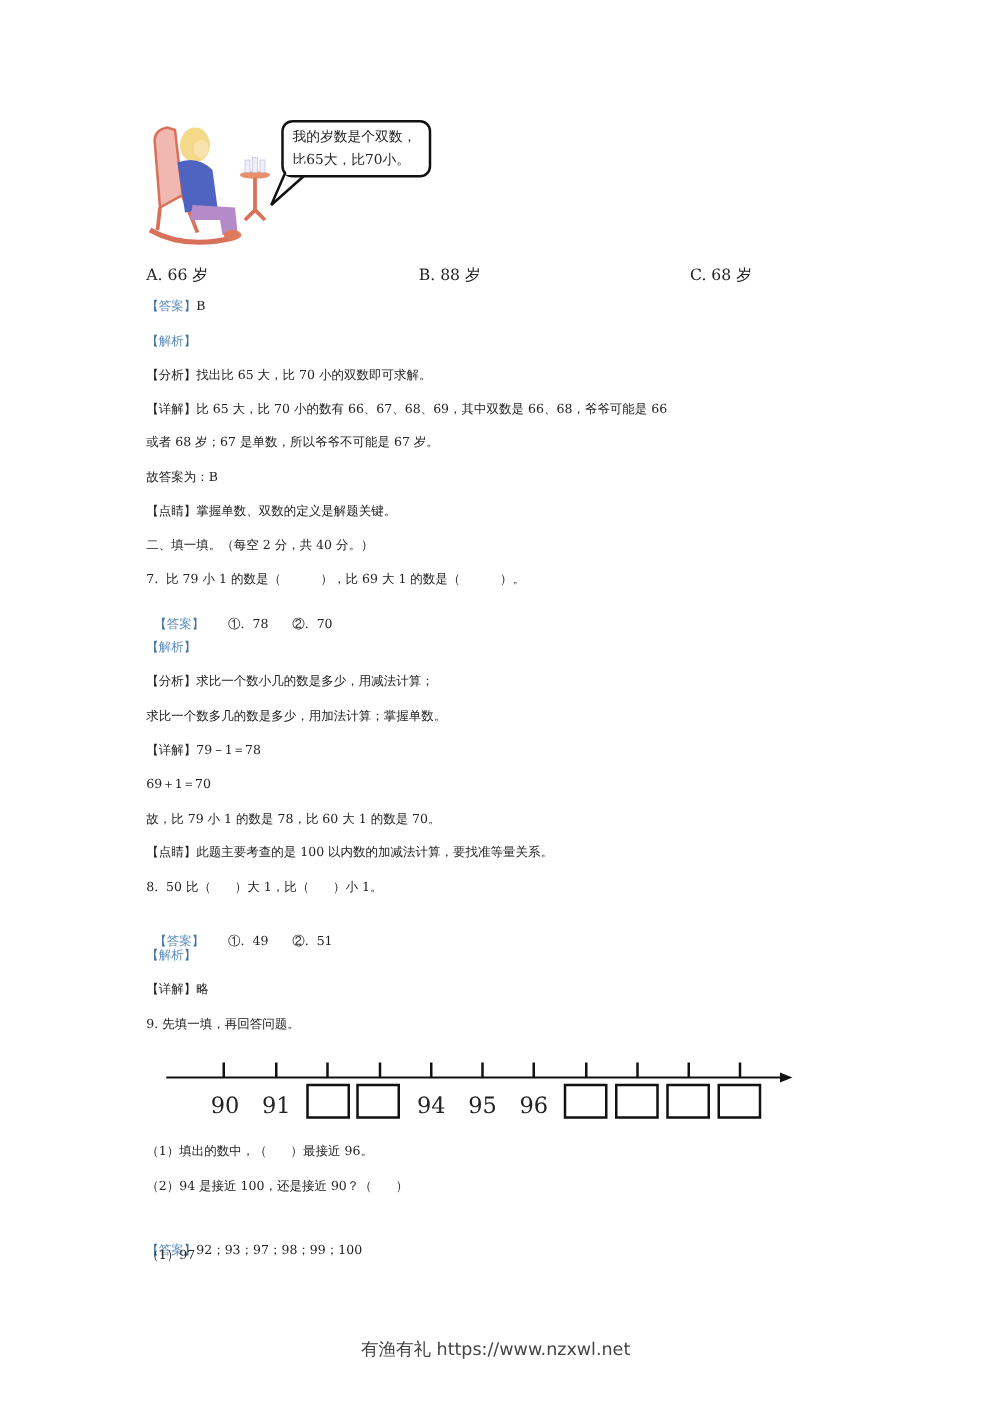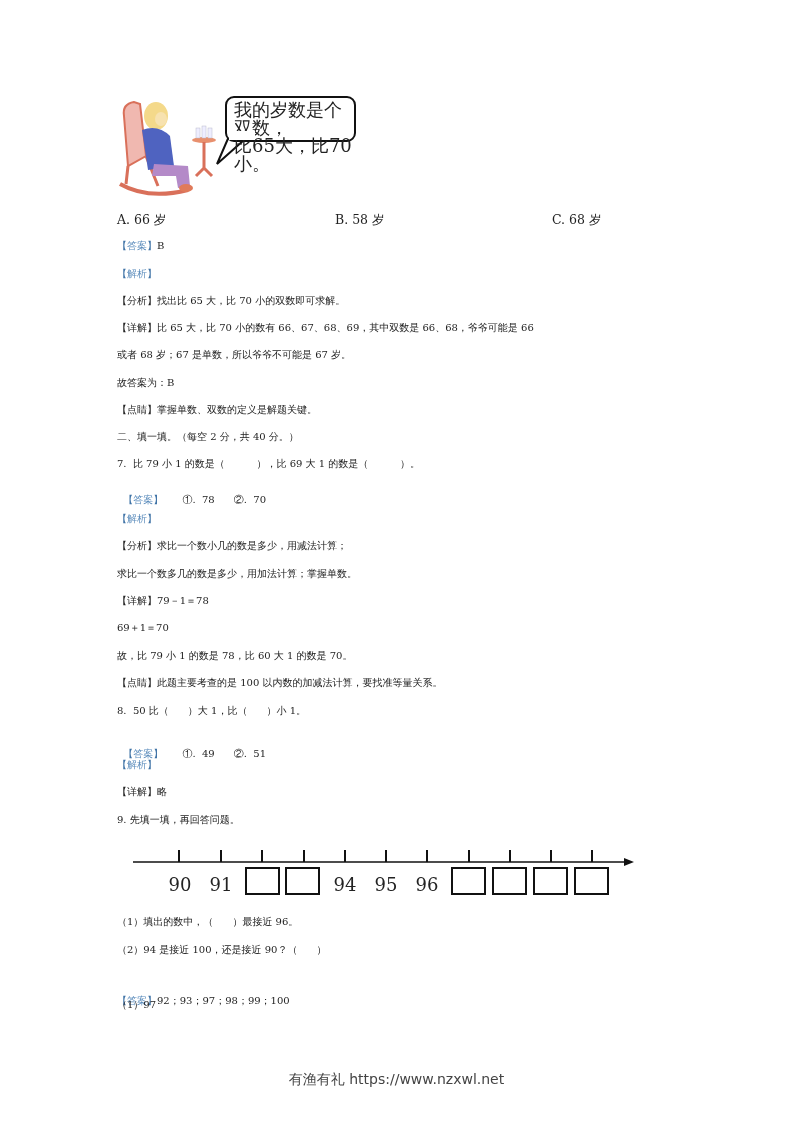--- a/index.html
+++ b/index.html
@@ -2,23 +2,23 @@
 <html><head>
 <meta charset="utf-8">
 <style>
   html, body { margin: 0; padding: 0; background: #ffffff; }
   body { width: 793px; height: 1122px; position: relative; overflow: hidden;
          font-family: "DejaVu Serif", "Liberation Serif", serif; color: #222; }
   .line { position: absolute; left: 117px; font-size: 10px; line-height: 16px; white-space: nowrap; }
   .tag { color: #5b8cbc; }
   .tag .br { color: #3f73a6; }
   .illus { position: absolute; left: 118px; top: 96px; width: 100px; height: 104px; }
-  .bubble { position: absolute; left: 225px; top: 96px; width: 131px; height: 46px;
+  .bubble { position: absolute; left: 225px; top: 96px; width: 120px; height: 46px;
             border: 2px solid #111; border-radius: 9px; background: #fff; box-sizing: border-box;
-            font-size: 18px; line-height: 18px; padding: 3px 0 0 7px; }
+            font-size: 11px; line-height: 18px; padding: 3px 0 0 7px; }
   .bubble-tail { position: absolute; left: 214px; top: 128px; width: 40px; height: 40px; }
   .opt { position: absolute; top: 212px; font-size: 12.5px; }
   .nl-label { position: absolute; top: 874px; font-size: 18px; transform: translateX(-50%); }
   .nl-box { position: absolute; top: 867px; width: 35px; height: 28px; border: 2px solid #111; box-sizing: border-box; }
   .footer { position: absolute; top: 1071px; left: 0; width: 793px; text-align: center;
             font-family: "DejaVu Sans", "Liberation Sans", sans-serif; font-size: 14px; color: #444; }
 </style>
 </head>
 <body>
 
@@ -51,21 +51,21 @@
   <path d="M16 6 L3 36 L30 12" fill="#fff" stroke="#111" stroke-width="2"></path>
 </svg>
 <div class="bubble">
   <div>我的岁数是个双数，</div>
   <div>比65大，比70小。</div>
 </div>
 
 <div style="position:absolute;left:229px;top:131px;width:26px;height:9px;background:#fff;"></div>
 
 <div class="opt" style="left:117px;">A.  66 岁</div>
-<div class="opt" style="left:335px;">B.  58 岁</div>
+<div class="opt" style="left:335px;">B.  88 岁</div>
 <div class="opt" style="left:552px;">C.  68 岁</div>
 
 <div class="line" style="top:238px;">
   <span class="tag"><span class="br">【</span><span>答案</span><span class="br">】</span></span><span>B</span>
 </div>
 <div class="line" style="top:266px;">
   <span class="tag"><span class="br">【</span><span>解析</span><span class="br">】</span></span>
 </div>
 <div class="line" style="top:293px;">
   <span>【<span>分析</span>】</span><span>找出比 65 大，比 70 小的双数即可求解。</span>

